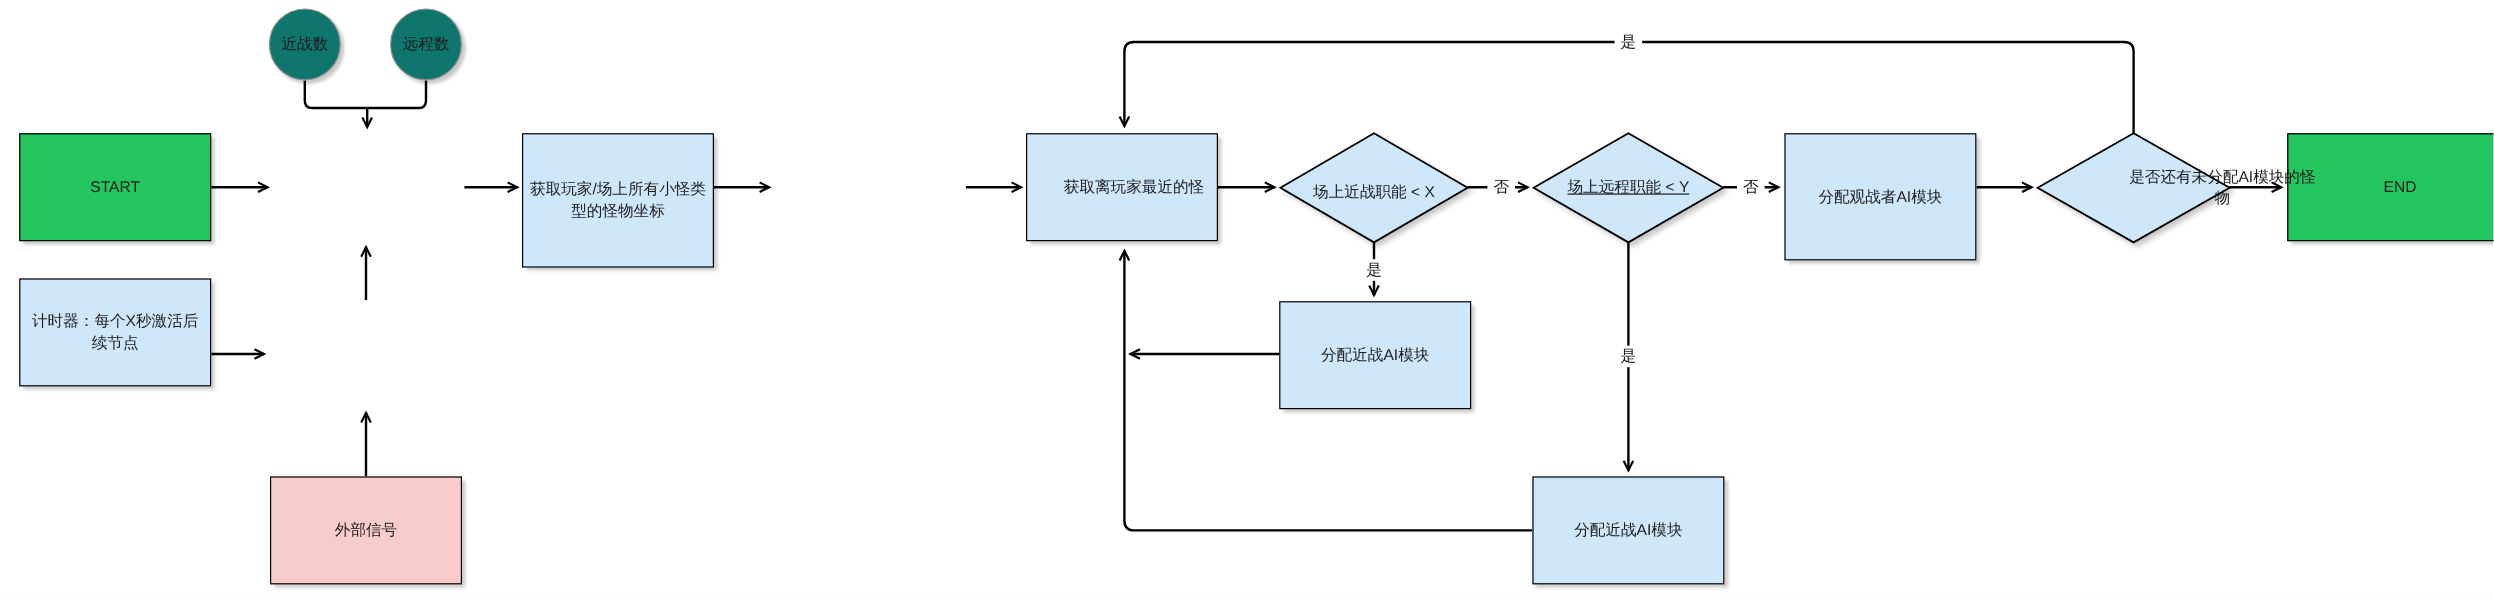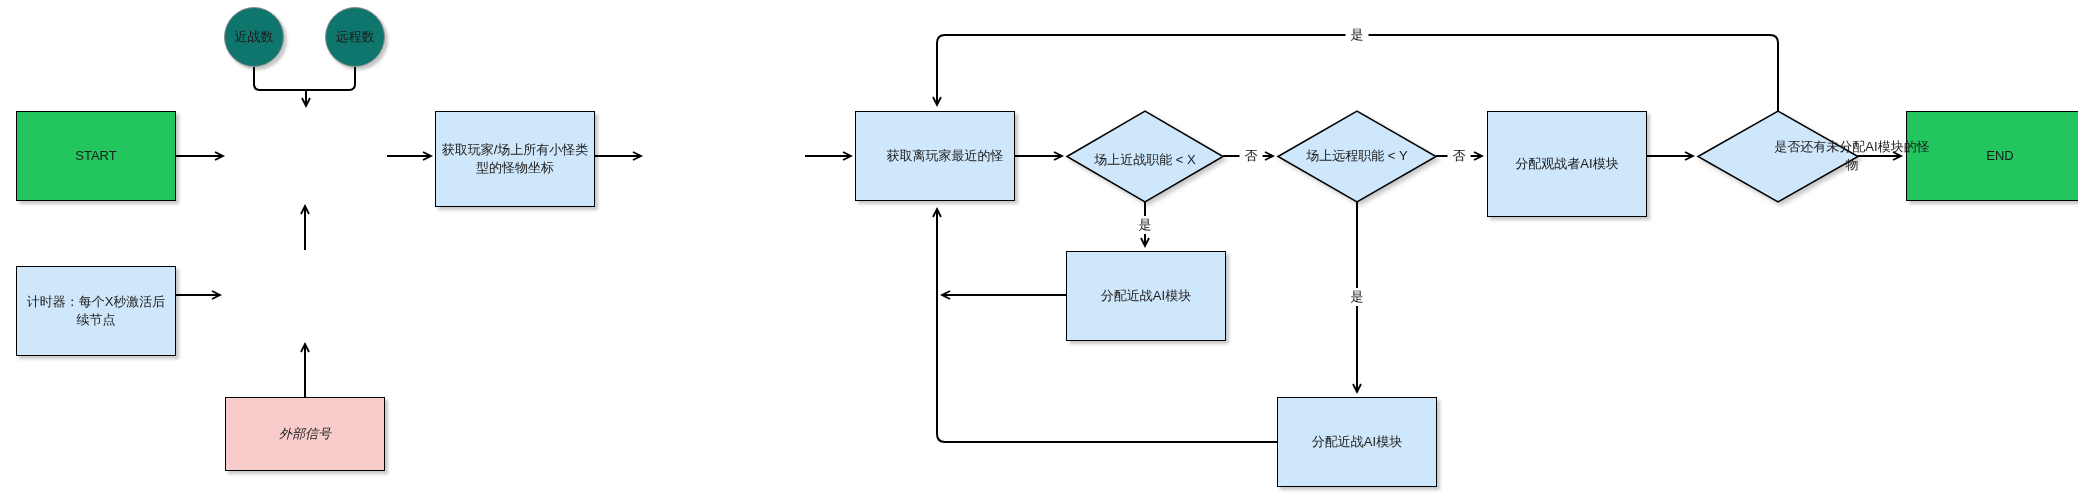--- a/index.html
+++ b/index.html
@@ -88,44 +88,44 @@
     <span class="lblwrap">END</span>
   </div>
 
   <div class="node circle" style="left:224px;top:7px;width:60px;height:60px;">
     <span class="lblwrap">近战数</span>
   </div>
   <div class="node circle" style="left:325px;top:7px;width:60px;height:60px;">
     <span class="lblwrap">远程数</span>
   </div>
 
-  <div class="node rect blue" style="left:435px;top:111px;width:160px;height:96px;">
+  <div class="node rect blue" style="left:435px;top:111px;width:160px;height:112px;">
     <span class="lblwrap">获取玩家/场上所有小怪类型的怪物坐标</span>
   </div>
   <div class="node rect blue" style="left:855px;top:111px;width:160px;height:90px;padding-left:24px;">
     <span class="lblwrap">获取离玩家最近的怪</span>
   </div>
-  <div class="node rect blue" style="left:16px;top:266px;width:160px;height:90px;">
+  <div class="node rect blue" style="left:16px;top:232px;width:160px;height:90px;">
     <span class="lblwrap">计时器：每个X秒激活后续节点</span>
   </div>
-  <div class="node rect pink" style="left:225px;top:397px;width:160px;height:74px;font-style:italic;">
+  <div class="node rect pink" style="left:225px;top:397px;width:160px;height:90px;">
     <span class="lblwrap">外部信号</span>
   </div>
   <div class="node rect blue" style="left:1066px;top:251px;width:160px;height:90px;">
     <span class="lblwrap">分配近战AI模块</span>
   </div>
   <div class="node rect blue" style="left:1277px;top:397px;width:160px;height:90px;">
     <span class="lblwrap">分配近战AI模块</span>
   </div>
   <div class="node rect blue" style="left:1487px;top:111px;width:160px;height:106px;">
     <span class="lblwrap">分配观战者AI模块</span>
   </div>
 
   <div class="dlabel" style="left:1145px;top:160px;width:150px;">场上近战职能 &lt; X</div>
-  <div class="dlabel" style="left:1357px;top:156px;width:150px;">场上远程职能 &lt; Y</div>
+  <div class="dlabel" style="left:1357px;top:156px;width:150px;text-decoration:underline;">场上远程职能 &lt; Y</div>
   <div class="dlabel" style="left:1852px;top:156px;width:164px;text-align:center;">是否还有未分配AI模块的怪物</div>
 
   <div class="edge-label" style="left:1251px;top:156px;">否</div>
   <div class="edge-label" style="left:1145px;top:225px;">是</div>
   <div class="edge-label" style="left:1459px;top:156px;">否</div>
   <div class="edge-label" style="left:1357px;top:297px;">是</div>
   <div class="edge-label" style="left:1357px;top:35px;">是</div>
 
 </div>
 

